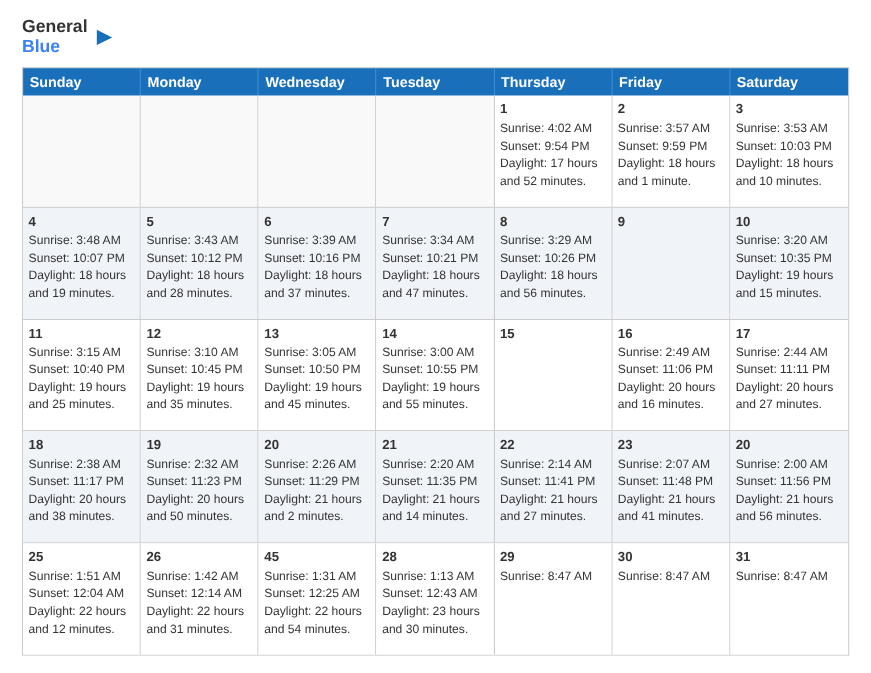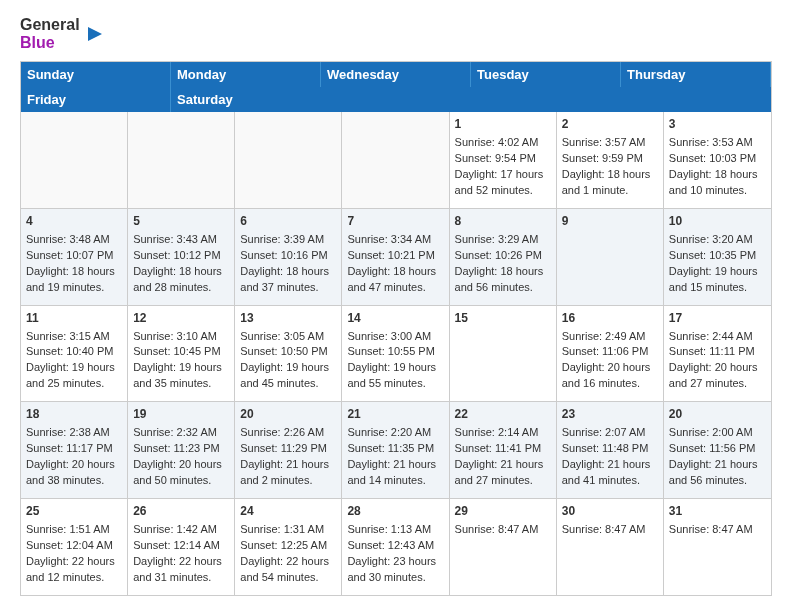--- a/index.html
+++ b/index.html
@@ -42,21 +42,21 @@
       color: #333;
     }
     .calendar {
       flex: 1;
       display: flex;
       flex-direction: column;
       border: 1px solid #ccc;
     }
     .cal-header-row {
       display: grid;
-      grid-template-columns: repeat(5, 1fr);
+      grid-template-columns: repeat(7, 1fr);
       background: #1a6fba;
     }
     .cal-header-cell {
       color: #fff;
       font-weight: bold;
       font-size: 13px;
       padding: 5px 6px;
       border-right: 1px solid #3a8fd0;
       text-align: left;
     }
@@ -103,21 +103,21 @@
     }
   </style>
 </head>
 <body>
 
 <div class="page">
   <div class="header">
     <div class="logo">
   <div style="display:flex;flex-direction:column;line-height:1.1">
     <span style="font-size:16px;font-weight:bold;color:#333;">General</span>
-    <span style="font-size:16px;font-weight:bold;color:#a21caf;">Blue</span>
+    <span style="font-size:16px;font-weight:bold;color:#3b82f6;">Blue</span>
   </div>
   <svg width="22" height="22" viewBox="0 0 22 22">
     <polygon points="4,4 18,11 4,18" fill="#1a6fba"></polygon>
   </svg>
 </div>
     <div class="title-block">
       <div class="month-year"></div>
       <div class="location"></div>
     </div>
   </div>
@@ -242,21 +242,21 @@
         <div class="cal-row">
           <div class="cal-cell">
             <span class="day-num">25</span>
             <div class="sun-info">Sunrise: 1:51 AM<br>Sunset: 12:04 AM<br>Daylight: 22 hours and 12 minutes.</div>
           </div>
           <div class="cal-cell">
             <span class="day-num">26</span>
             <div class="sun-info">Sunrise: 1:42 AM<br>Sunset: 12:14 AM<br>Daylight: 22 hours and 31 minutes.</div>
           </div>
           <div class="cal-cell">
-            <span class="day-num">24</span>
+            <span class="day-num">45</span>
             <div class="sun-info">Sunrise: 1:31 AM<br>Sunset: 12:25 AM<br>Daylight: 22 hours and 54 minutes.</div>
           </div>
           <div class="cal-cell">
             <span class="day-num">28</span>
             <div class="sun-info">Sunrise: 1:13 AM<br>Sunset: 12:43 AM<br>Daylight: 23 hours and 30 minutes.</div>
           </div>
           <div class="cal-cell">
             <span class="day-num">29</span>
             <div class="sun-info">Sunrise: 8:47 AM</div>
           </div>

